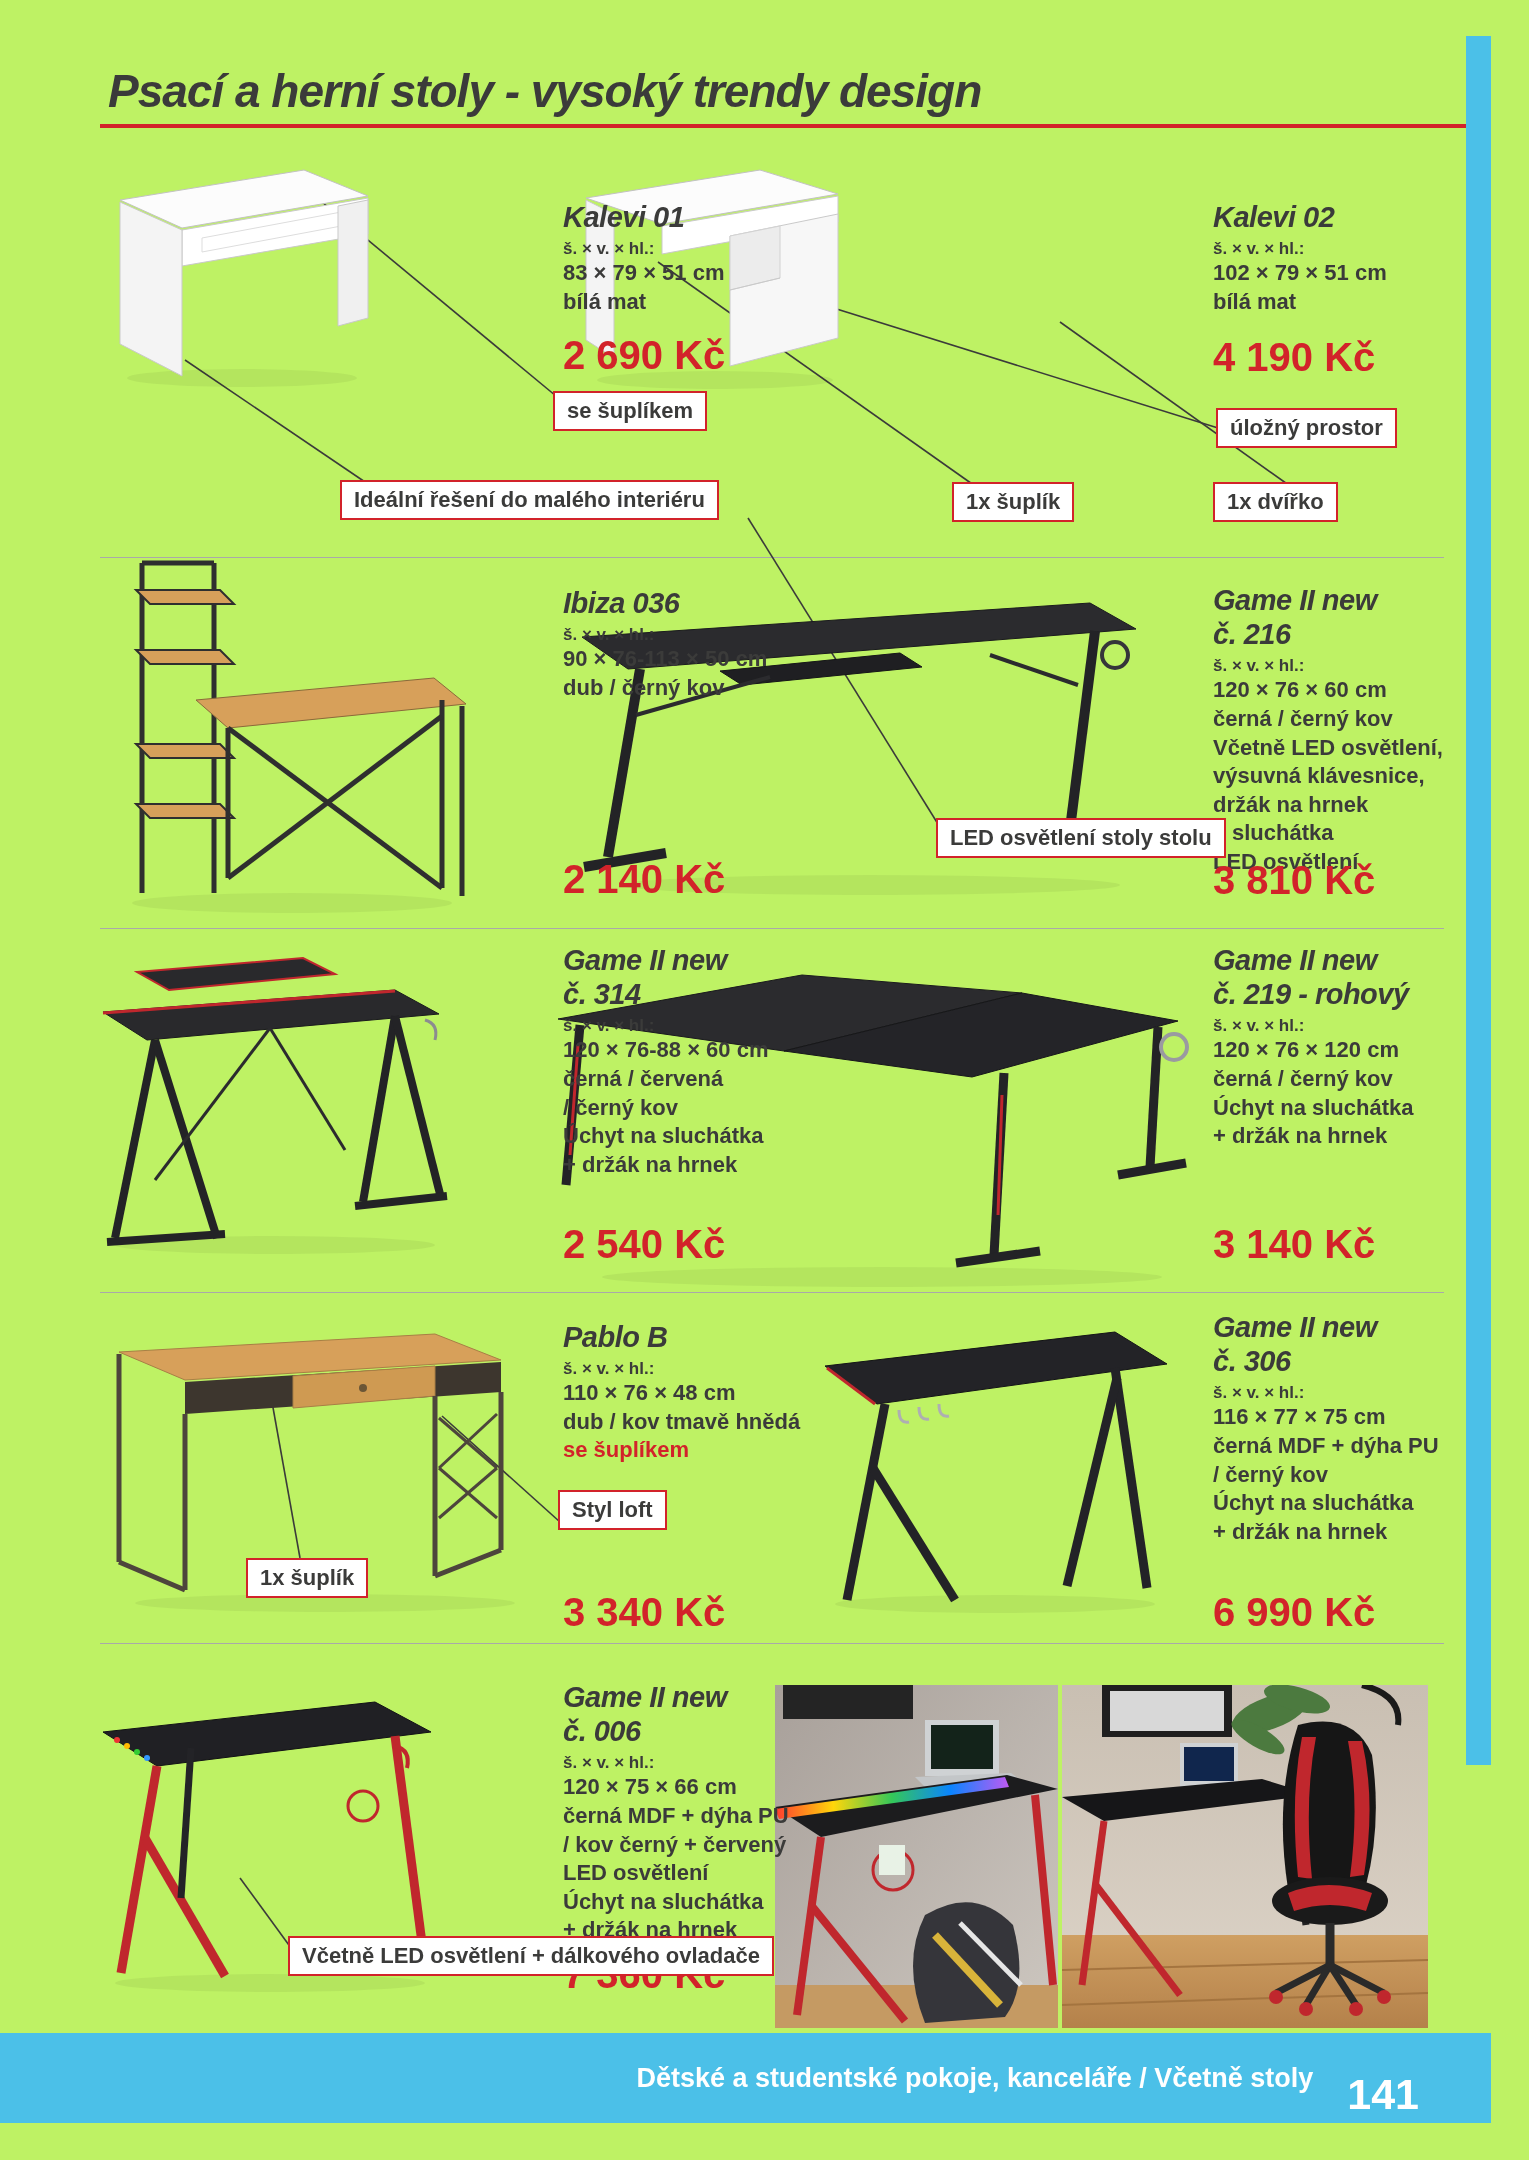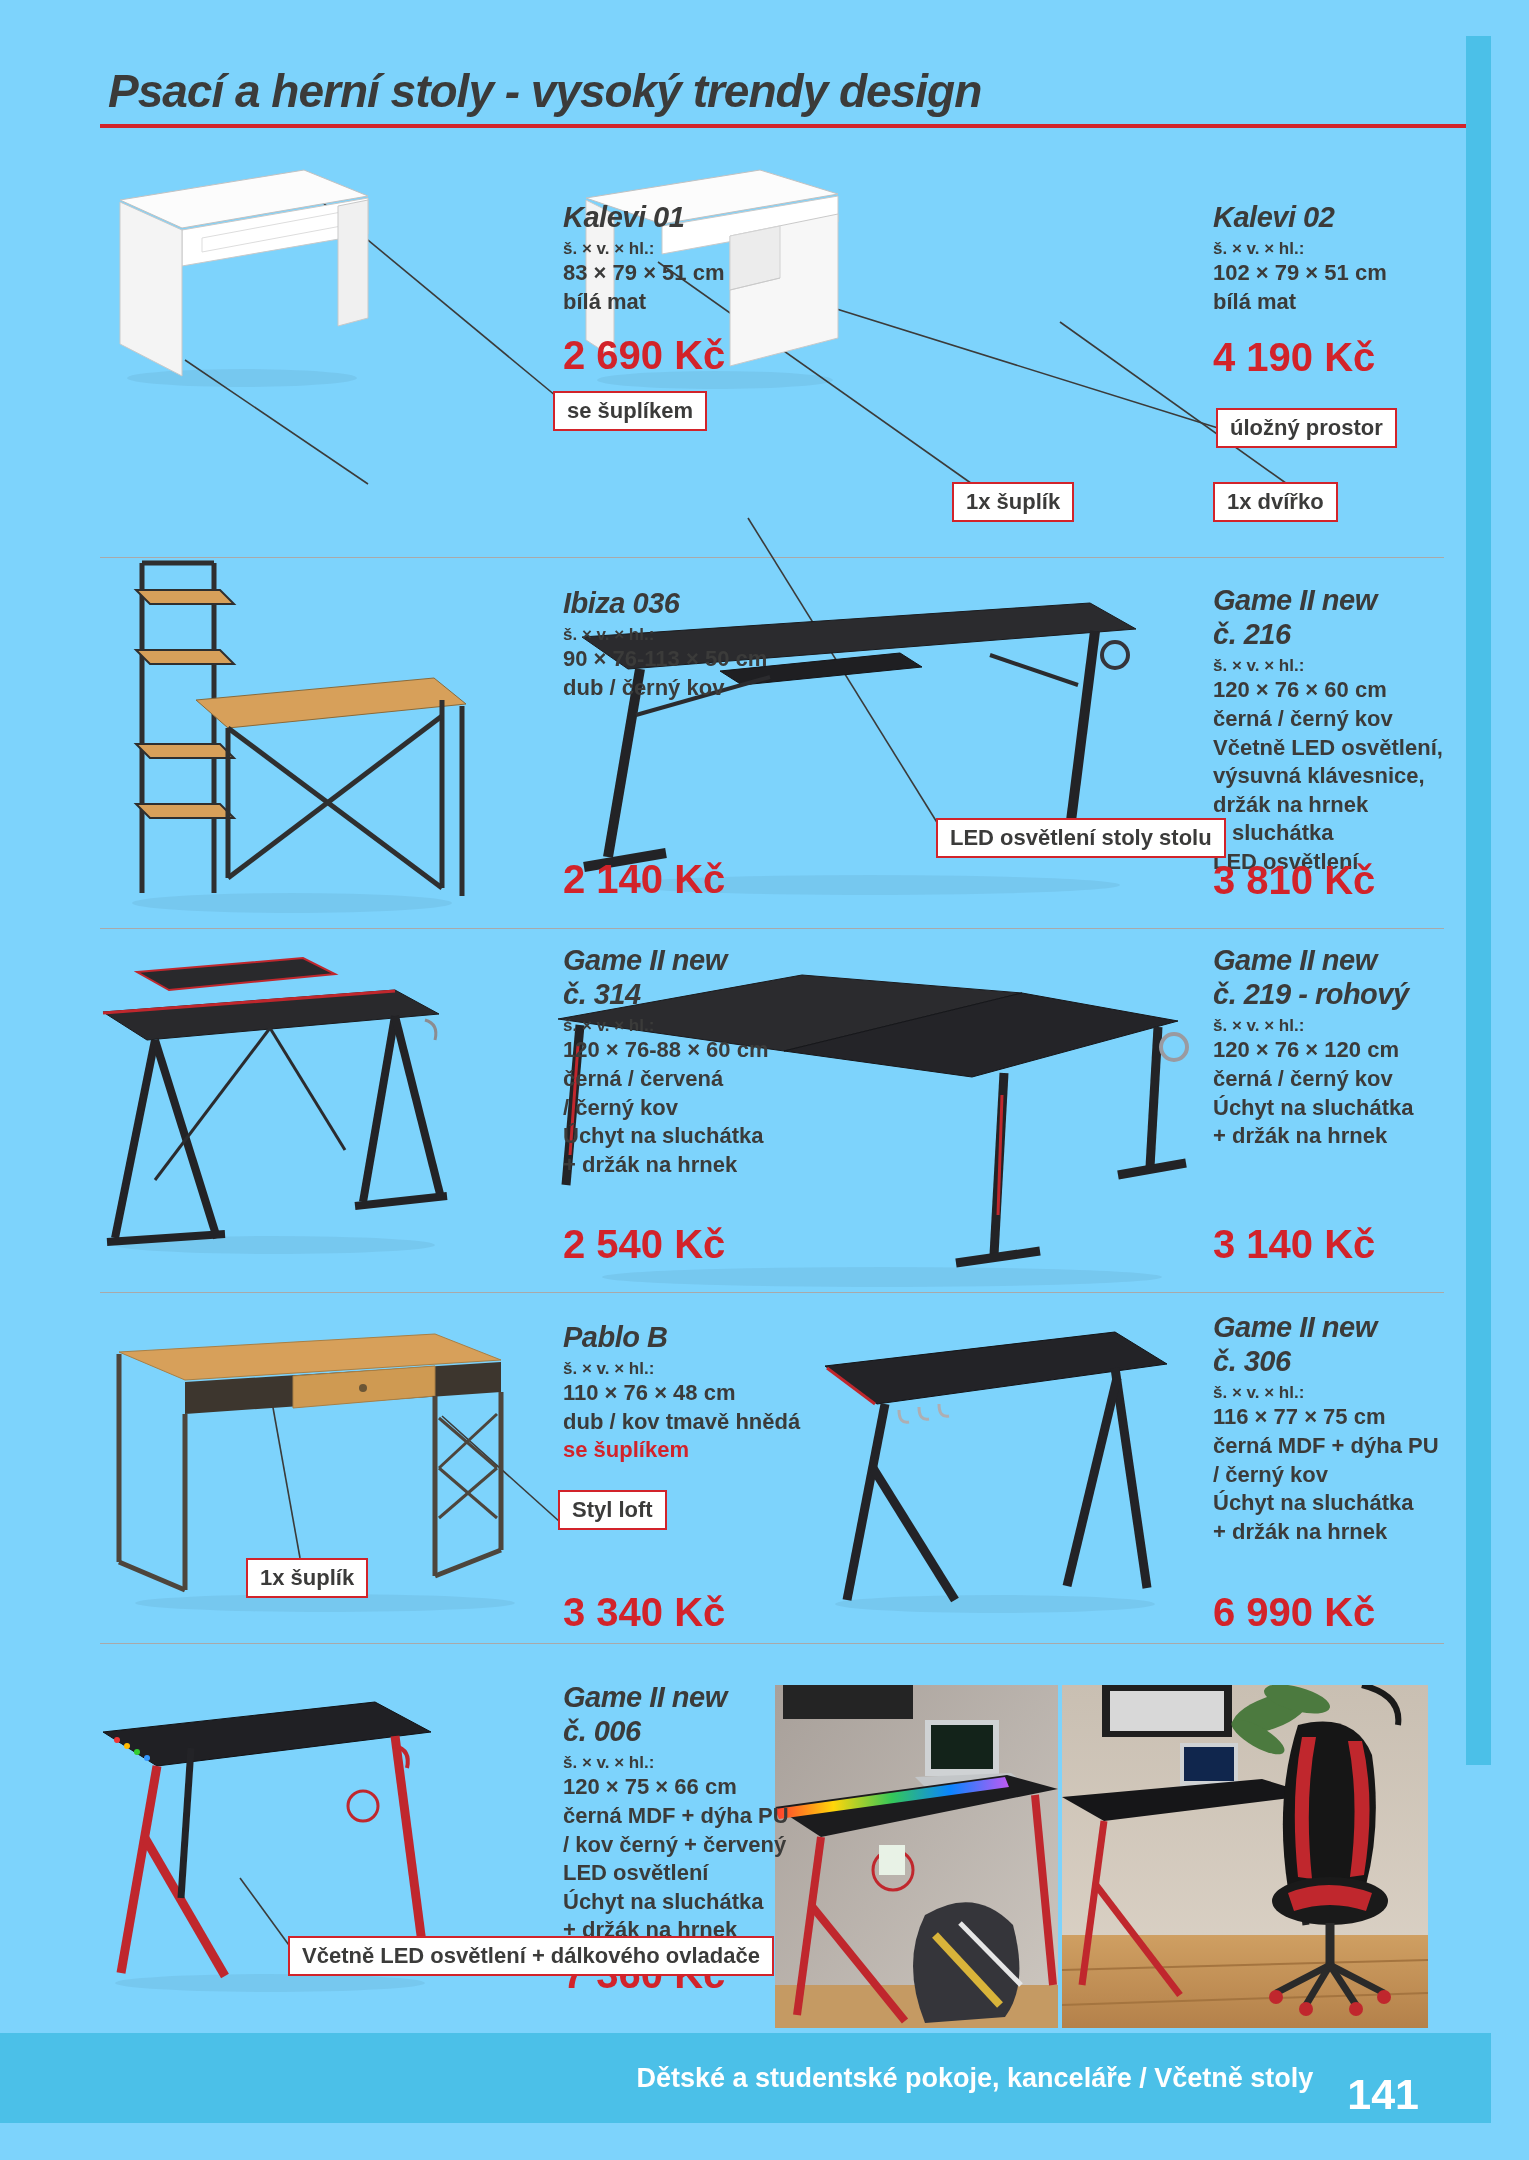--- a/index.html
+++ b/index.html
@@ -1,16 +1,16 @@
 <!DOCTYPE html>
 <html><head>
 <meta charset="utf-8">
 <style>
   html,body{margin:0;padding:0;background:#e8e8e8;}
-  #page{position:relative;width:1529px;height:2160px;background:#7dd3fc;
+  #page{position:relative;width:1529px;height:2160px;background:#bef264;
         font-family:"Liberation Sans",sans-serif;overflow:hidden;
         --red:#d2232a; --blue:#4bc0e8; --text:#3b3b3a;}
   .title{position:absolute;left:108px;top:64px;font-size:46px;font-weight:bold;font-style:italic;
          color:var(--text);letter-spacing:-1px;white-space:nowrap;}
   .rule{position:absolute;left:100px;top:124px;width:1366px;height:4px;background:var(--red);}
   .sep{position:absolute;left:100px;width:1344px;height:1px;background:#a9a9a9;}
   .side-tab{position:absolute;left:1466px;top:36px;width:25px;height:1729px;background:var(--blue);}
   .footer{position:absolute;left:0;top:2033px;width:1491px;height:90px;background:var(--blue);
           color:#fff;display:flex;align-items:center;justify-content:flex-end;gap:34px;
           padding-right:72px;box-sizing:border-box;}
@@ -390,20 +390,23 @@
     <div class="spec">/ kov černý + červený</div>
     <div class="spec">LED osvětlení</div>
     <div class="spec">Úchyt na sluchátka</div>
     <div class="spec">+ držák na hrnek</div>
   </div>
   <div class="price" style="left:563px;top:1952px">7 360 Kč</div>
 
   <div class="callout" style="left:553px;top:391px">
     <span>se šuplíkem</span>
   </div>
+  <div class="callout" style="left:340px;top:480px">
+    <span>Ideální řešení do malého interiéru</span>
+  </div>
   <div class="callout" style="left:952px;top:482px">
     <span>1x šuplík</span>
   </div>
   <div class="callout" style="left:1216px;top:408px">
     <span>úložný prostor</span>
   </div>
   <div class="callout" style="left:1213px;top:482px">
     <span>1x dvířko</span>
   </div>
   <div class="callout" style="left:936px;top:818px">

